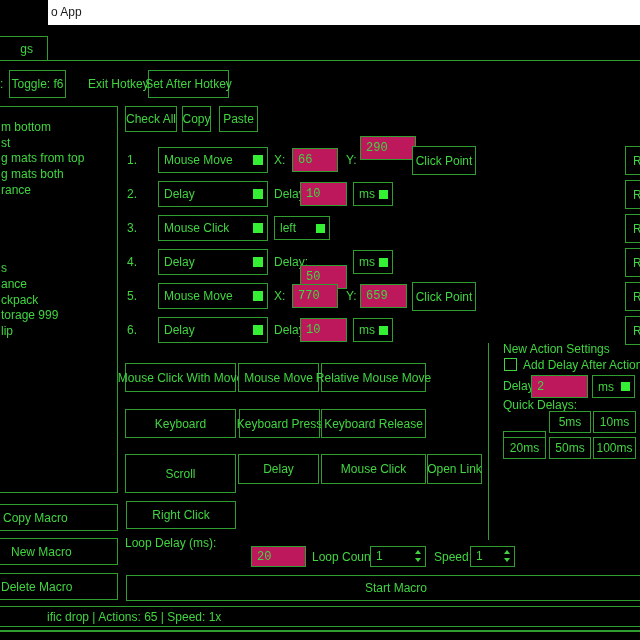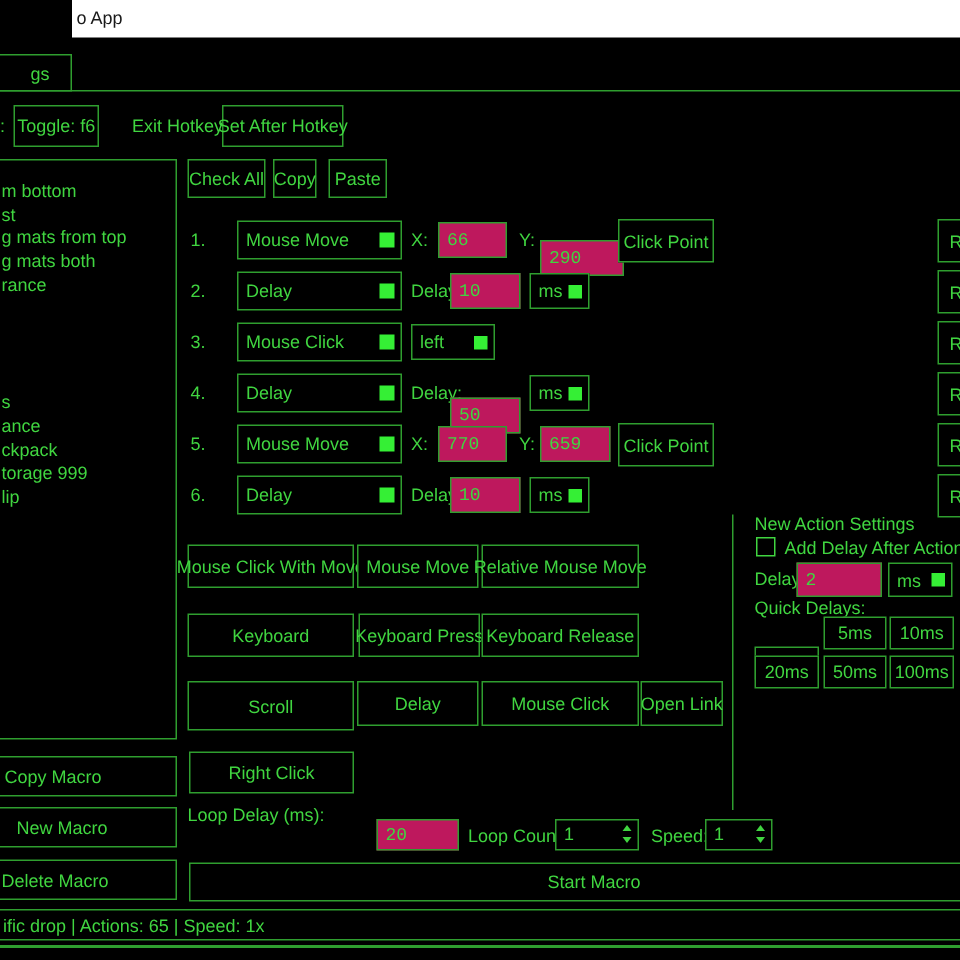--- a/index.html
+++ b/index.html
@@ -45,21 +45,21 @@
   .spinner{position:absolute;background:#000;border:1px solid var(--gb);}
   .spinner .val{position:absolute;left:5px;top:2px;font-size:12px;color:var(--gt);}
   .spin-arrows{position:absolute;right:4px;top:3px;display:flex;flex-direction:column;gap:4px;align-items:center;}
   .tri-up{width:0;height:0;border-left:3px solid transparent;border-right:3px solid transparent;
           border-bottom:4px solid var(--gt);}
   .tri-down{width:0;height:0;border-left:3px solid transparent;border-right:3px solid transparent;
             border-top:4px solid var(--gt);}
 
   .statusbar{position:absolute;left:-15px;top:606px;width:670px;height:21px;border:1px solid var(--gb);
              background:#000;display:flex;align-items:center;padding-left:16px;}
-  .statusbar span{color:var(--gt);font-size:12px;white-space:nowrap;}
+  .statusbar span{color:var(--gt);font-size:12px;white-space:nowrap;margin-left:45px;}
   .bottomline{position:absolute;left:0;top:630px;width:640px;height:2px;background:var(--gb);}
 </style>
 </head>
 <body>
 
 <div class="screen">
 
   <div class="titlebar">
     <span class="title-text">o App</span>
     <span class="min-btn">—</span>
@@ -97,21 +97,21 @@
   <button class="gbtn" style="left:219px;top:106px;width:39px;height:26px">Paste</button>
 
   <span class="lbl" style="left:127px;top:153px">1.</span>
   <div class="combo" style="left:158px;top:147px;width:110px;height:26px">
     <span class="ct">Mouse Move</span>
     <span class="sq"></span>
   </div>
   <span class="lbl" style="left:274px;top:153px">X:</span>
   <input class="ginput" style="left: 292px; top: 148px; width: 46px; height: 24px;" value="66">
   <span class="lbl" style="left:346px;top:153px">Y:</span>
-  <input class="ginput" style="left: 360px; top: 160px; width: 56px; height: 24px;" value="290">
+  <input class="ginput" style="left: 360px; top: 136px; width: 56px; height: 24px;" value="290">
   <button class="gbtn" style="left:412px;top:146px;width:64px;height:29px">Click Point</button>
   <button class="gbtn left-text" style="left:625px;top:146px;width:40px;height:29px;padding-left:7px">R</button>
 
   <span class="lbl" style="left:127px;top:187px">2.</span>
   <div class="combo" style="left:158px;top:181px;width:110px;height:26px">
     <span class="ct">Delay</span>
     <span class="sq"></span>
   </div>
   <span class="lbl" style="left:274px;top:187px">Delay:</span>
   <input class="ginput" style="left: 300px; top: 182px; width: 47px; height: 24px;" value="10">
@@ -171,21 +171,21 @@
   <button class="gbtn left-text" style="left:625px;top:316px;width:40px;height:29px;padding-left:7px">R</button>
 
   <button class="gbtn" style="left:125px;top:363px;width:111px;height:29px">Mouse Click With Move</button>
   <button class="gbtn" style="left:238px;top:363px;width:81px;height:29px">Mouse Move</button>
   <button class="gbtn" style="left:321px;top:363px;width:105px;height:29px">Relative Mouse Move</button>
 
   <button class="gbtn" style="left:125px;top:409px;width:111px;height:29px">Keyboard</button>
   <button class="gbtn" style="left:239px;top:409px;width:81px;height:29px">Keyboard Press</button>
   <button class="gbtn" style="left:321px;top:409px;width:105px;height:29px">Keyboard Release</button>
 
-  <button class="gbtn" style="left:125px;top:454px;width:111px;height:33px">Scroll</button>
+  <button class="gbtn" style="left:125px;top:454px;width:111px;height:39px">Scroll</button>
   <button class="gbtn" style="left:238px;top:454px;width:81px;height:30px">Delay</button>
   <button class="gbtn" style="left:321px;top:454px;width:105px;height:30px">Mouse Click</button>
   <button class="gbtn" style="left:427px;top:454px;width:55px;height:30px">Open Link</button>
 
   <button class="gbtn" style="left:126px;top:501px;width:110px;height:28px">Right Click</button>
 
   <div class="vline"></div>
 
   <span class="lbl" style="left:503px;top:342px">New Action Settings</span>
   <span class="checkbox"></span>

